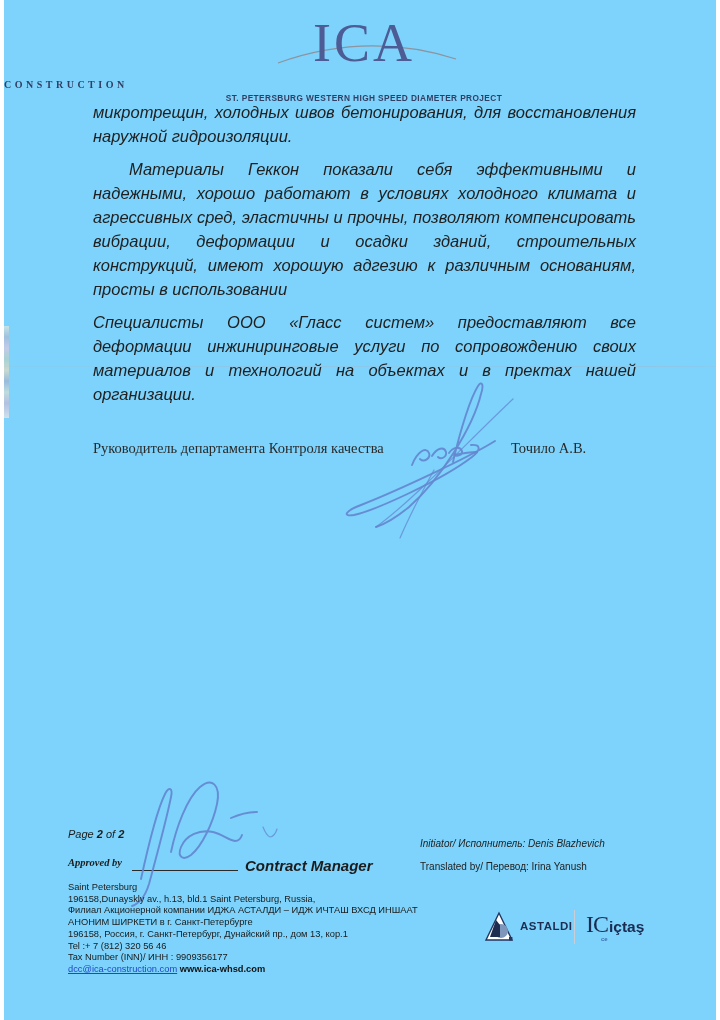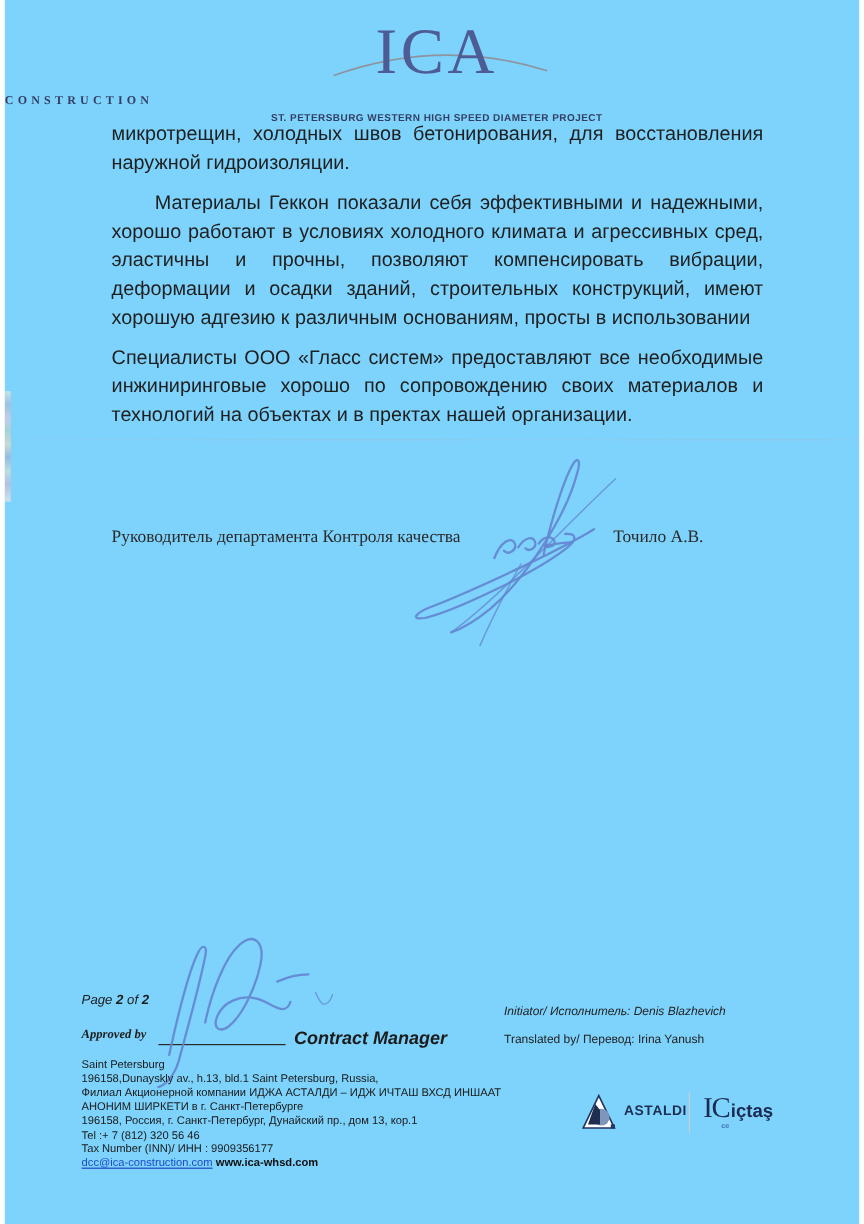--- a/index.html
+++ b/index.html
@@ -42,20 +42,21 @@
   .logo-subtitle {
     position: absolute; left: 0; top: 93px; width: 720px; text-align: center;
     font-size: 8.3px; letter-spacing: .4px; color: #333e63; font-weight: 600;
   }
 
   
   .body-text {
     position: absolute; left: 89px; top: 100px; width: 543px;
     font-size: 16.5px; line-height: 24px; color: #1f1f1f;
     text-align: justify;
+    font-style: italic;
   }
   .body-text p { margin: 0 0 9px 0; }
   .body-text p.indent { text-indent: 36px; }
   .body-text p.gap { margin-top: 5px; }
 
   
   .sig-title {
     position: absolute; left: 89px; top: 440px;
     font-family: "Liberation Serif", serif;
     font-size: 14.5px; color: #2a2a2a;
@@ -115,21 +116,21 @@
   <svg class="logo-arc" width="190" height="34" viewBox="0 0 190 34">
     <path d="M 6,27 Q 95,-5 184,23" fill="none" stroke="#8d939f" stroke-width="1.3"></path>
   </svg>
   <div class="logo-ica">ICA</div>
   <div class="logo-construction">CONSTRUCTION</div>
   <div class="logo-subtitle">ST. PETERSBURG WESTERN HIGH SPEED DIAMETER PROJECT</div>
 
   <div class="body-text">
     <p>микротрещин, холодных швов бетонирования, для восстановления наружной гидроизоляции.</p>
     <p class="indent gap">Материалы Геккон показали себя эффективными и надежными, хорошо работают в условиях холодного климата и агрессивных сред, эластичны и прочны, позволяют компенсировать вибрации, деформации и осадки зданий, строительных конструкций, имеют хорошую адгезию к различным основаниям, просты в использовании</p>
-    <p>Специалисты ООО «Гласс систем» предоставляют все необходимые инжиниринговые хорошо по сопровождению своих материалов и технологий на объектах и в пректах нашей организации.</p>
+    <p>Специалисты ООО «Гласс систем» предоставляют все деформации инжиниринговые услуги по сопровождению своих материалов и технологий на объектах и в пректах нашей организации.</p>
   </div>
 
   <div class="sig-title">Руководитель департамента Контроля качества</div>
   <div class="sig-name">Точило А.В.</div>
 
   <svg class="signature" style="left:330px; top:375px;" width="190" height="170" viewBox="330 375 190 170">
     <path d="M 449,462 C 457,427 467,397 474,386 C 478,380 480,385 477,394 C 469,427 436,480 405,507 C 394,516 381,524 372,527"></path>
     <path class="thin" d="M 372,527 C 412,498 468,437 509,399"></path>
     <path d="M 491,441 C 462,459 390,492 357,505 C 341,511 338,517 350,515 C 372,510 438,480 468,457 C 477,450 477,444 467,445"></path>
     <path d="M 408,465 C 413,452 422,446 425,453 C 427,458 420,463 416,459 M 428,456 C 433,448 440,446 442,452 C 443,457 437,460 434,457 M 445,453 C 449,447 456,446 458,451 C 459,455 453,457 450,455 C 455,454 463,452 473,452"></path>

